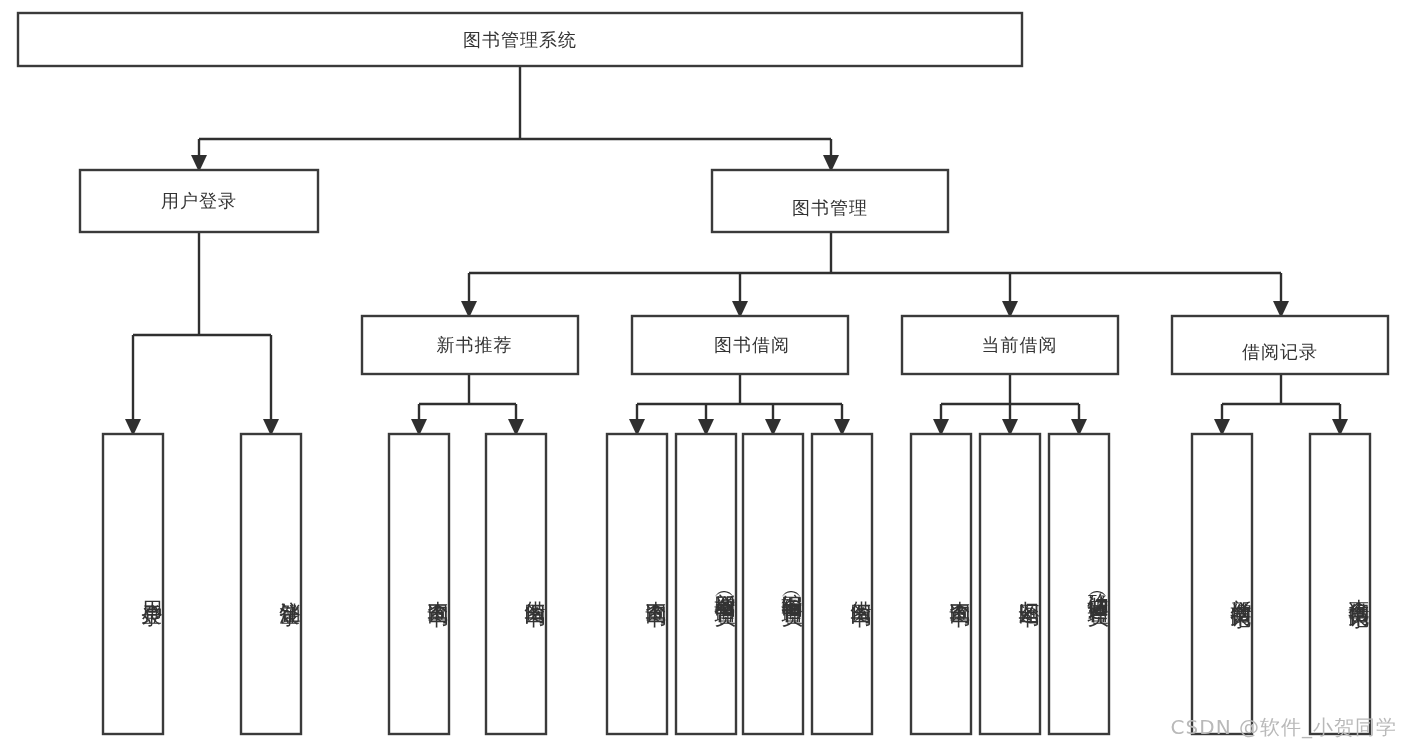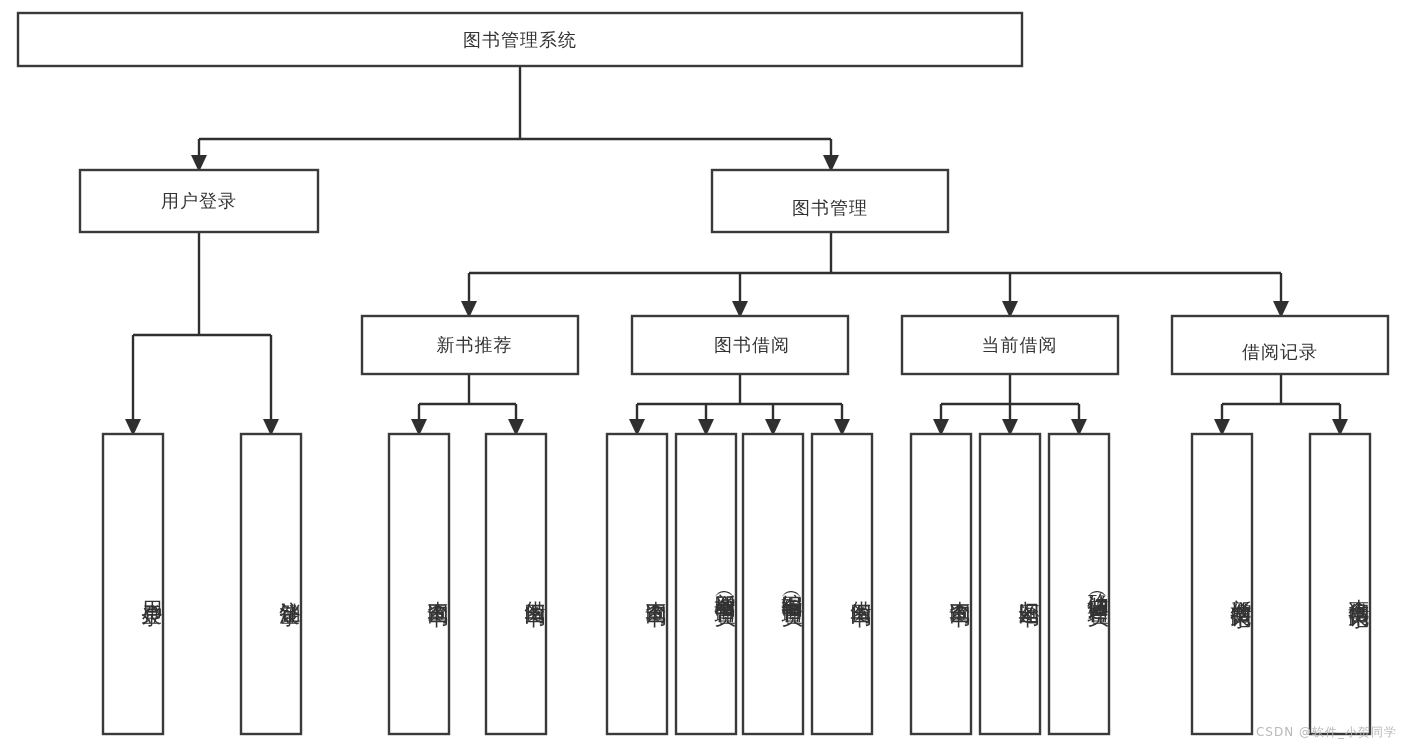--- a/index.html
+++ b/index.html
@@ -66,21 +66,21 @@
     text-orientation: upright;
     letter-spacing: 2px;
     white-space: nowrap;
     pointer-events: none;
   }
   .watermark {
     position: absolute;
     right: 8px;
     bottom: 6px;
     color: #b9b9b9;
-    font-size: 12px;
+    font-size: 20px;
     letter-spacing: 1px;
     white-space: nowrap;
     pointer-events: none;
   }
 </style>
 </head>
 <body>
 
 <div id="diagram-root">
 

